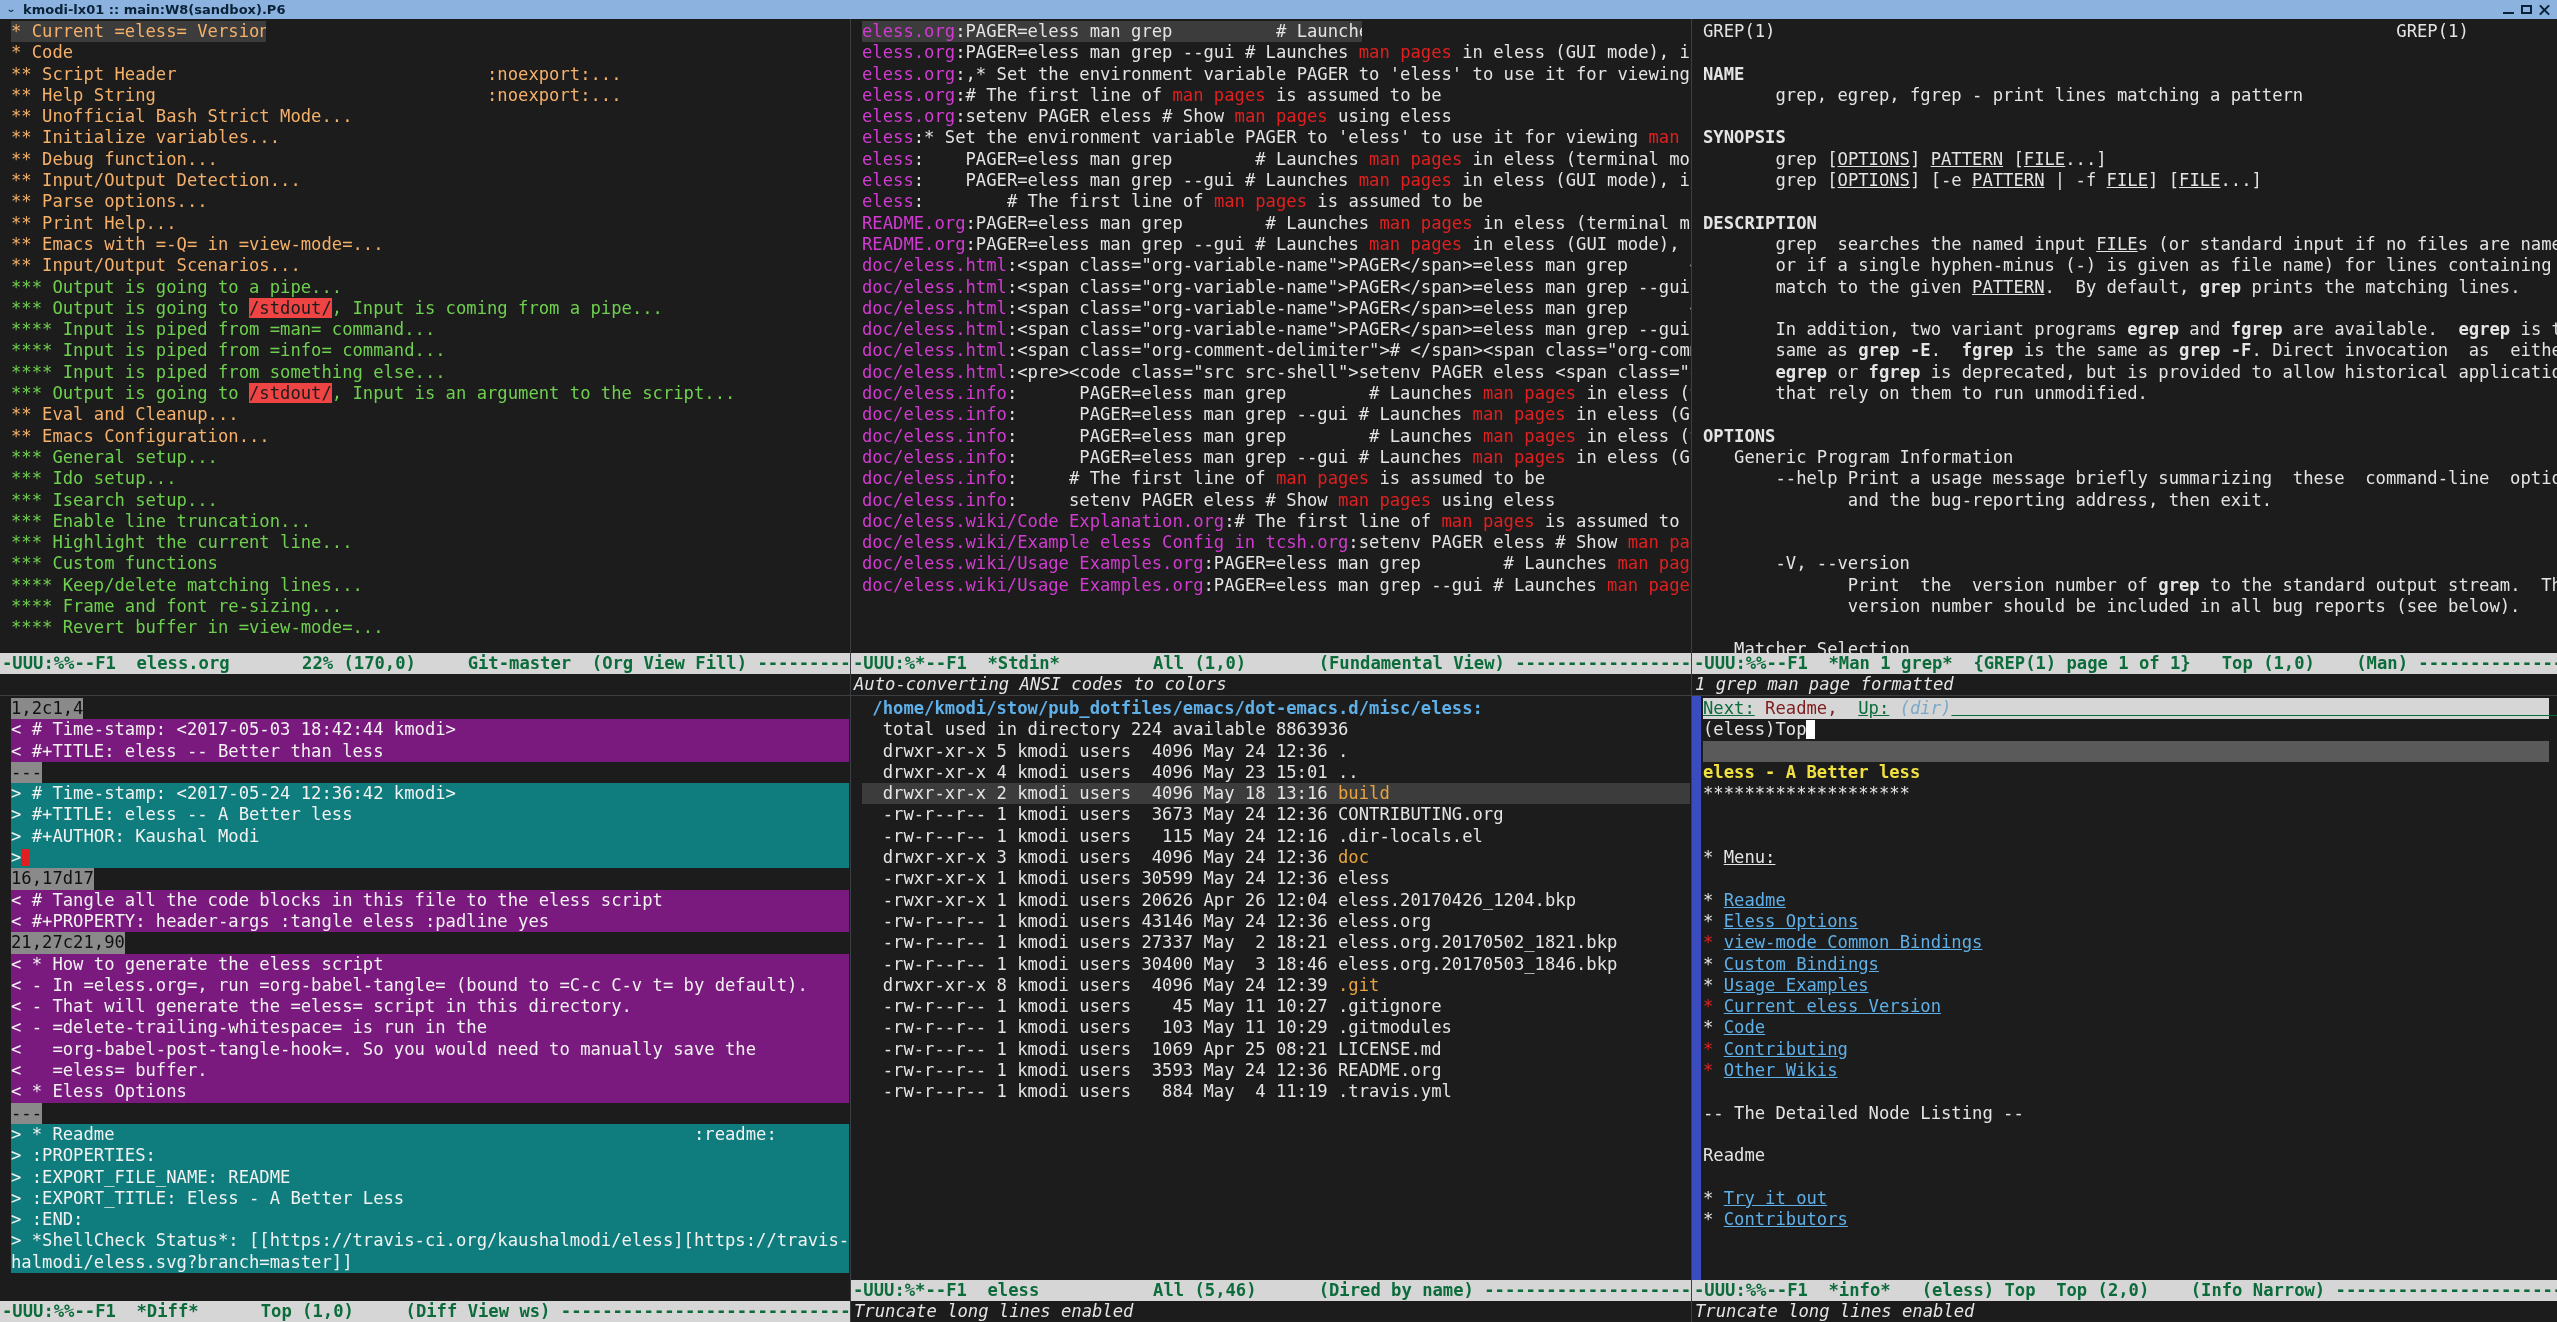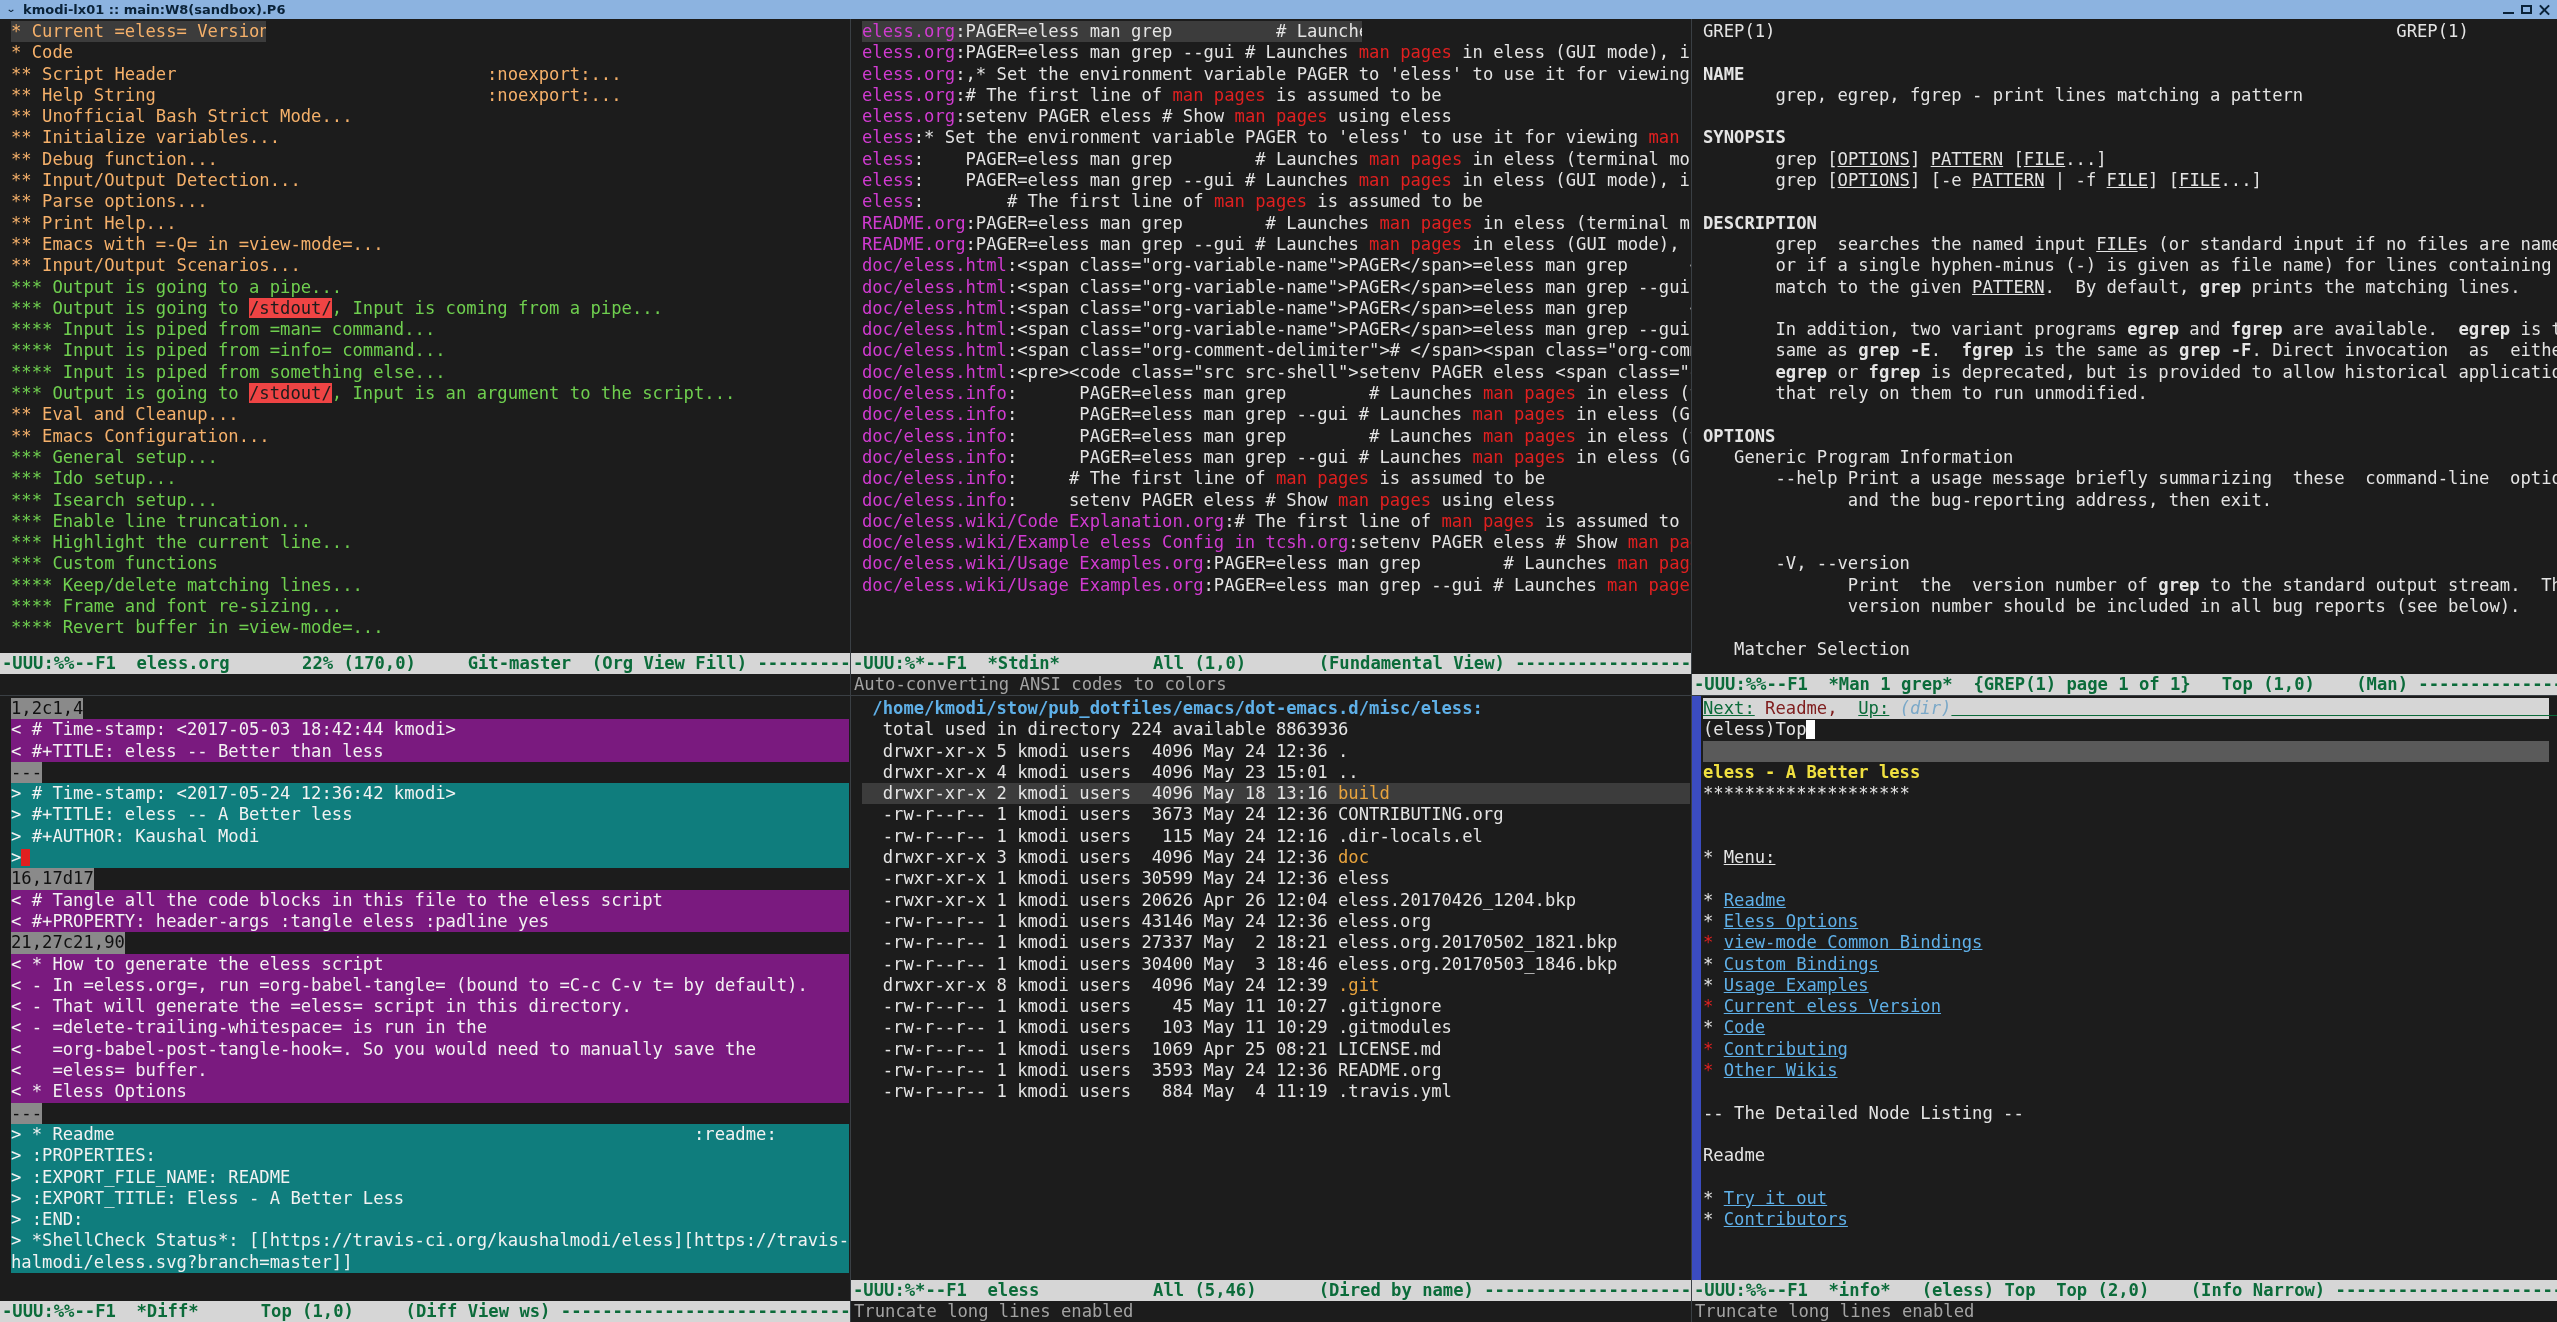--- a/index.html
+++ b/index.html
@@ -34,21 +34,21 @@
   .buf{flex:1 1 auto;overflow:hidden;position:relative;padding:2px 0 0 0;}
   .fringe{position:absolute;left:0;top:0;bottom:0;width:9px;background:#1c1c1c;}
   .fringe.blue{background:#3b4cc0;}
   .lines{padding-left:11px;white-space:pre;}
   .l{white-space:pre;height:21.3px;overflow:hidden;}
   
   .modeline{
     height:21px;line-height:21px;background:#d6d6d6;color:#0b6b3a;
     white-space:pre;overflow:hidden;font-weight:bold;padding-left:2px;box-sizing:border-box;
   }
-  .echo{height:21px;line-height:21px;color:#a3a3a3;white-space:pre;padding-left:3px;overflow:hidden;}
+  .echo{height:21px;line-height:21px;color:#e5e5e5;white-space:pre;padding-left:3px;overflow:hidden;font-style:italic;}
   
   .org1{color:#f5b06a;}            
   .org3{color:#6fcf4f;}            
   .tag{color:#f5b06a;}
   .hl-line{background:#3c3c3c;}
   .verbatim{background:#ef4444;color:#1c1c1c;}
   .white{color:#e4e4e4;}
   .magenta{color:#d13bd1;}
   .red{color:#e02020;}
   .yellow{color:#f0e040;}
@@ -113,20 +113,21 @@
   </div>
 
   <div class="vsplit"></div>
 
   <div class="pane">
     <div class="buf">
       <div class="fringe"></div>
       <div class="lines" id="man-lines"><div class="l"><span class="white">GREP(1)                                                            GREP(1)</span></div><div class="l">&nbsp;</div><div class="l"><span class="white bold">NAME</span></div><div class="l"><span class="white">       grep, egrep, fgrep - print lines matching a pattern</span></div><div class="l">&nbsp;</div><div class="l"><span class="white bold">SYNOPSIS</span></div><div class="l"><span class="white">       grep [</span><span class="white under">OPTIONS</span><span class="white">] </span><span class="white under">PATTERN</span><span class="white"> [</span><span class="white under">FILE</span><span class="white">...]</span></div><div class="l"><span class="white">       grep [</span><span class="white under">OPTIONS</span><span class="white">] [-e </span><span class="white under">PATTERN</span><span class="white"> | -f </span><span class="white under">FILE</span><span class="white">] [</span><span class="white under">FILE</span><span class="white">...]</span></div><div class="l">&nbsp;</div><div class="l"><span class="white bold">DESCRIPTION</span></div><div class="l"><span class="white">       grep  searches the named input </span><span class="white under">FILE</span><span class="white">s (or standard input if no files are named,</span></div><div class="l"><span class="white">       or if a single hyphen-minus (-) is given as file name) for lines containing  a</span></div><div class="l"><span class="white">       match to the given </span><span class="white under">PATTERN</span><span class="white">.  By default, </span><span class="white bold">grep</span><span class="white"> prints the matching lines.</span></div><div class="l">&nbsp;</div><div class="l"><span class="white">       In addition, two variant programs </span><span class="white bold">egrep</span><span class="white"> and </span><span class="white bold">fgrep</span><span class="white"> are available.  </span><span class="white bold">egrep</span><span class="white"> is the</span></div><div class="l"><span class="white">       same as </span><span class="white bold">grep -E</span><span class="white">.  </span><span class="white bold">fgrep</span><span class="white"> is the same as </span><span class="white bold">grep -F</span><span class="white">. Direct invocation  as  either</span></div><div class="l"><span class="white bold">       egrep</span><span class="white"> or </span><span class="white bold">fgrep</span><span class="white"> is deprecated, but is provided to allow historical applications</span></div><div class="l"><span class="white">       that rely on them to run unmodified.</span></div><div class="l">&nbsp;</div><div class="l"><span class="white bold">OPTIONS</span></div><div class="l"><span class="white">   Generic Program Information</span></div><div class="l"><span class="white">       --help Print a usage message briefly summarizing  these  command-line  options</span></div><div class="l"><span class="white">              and the bug-reporting address, then exit.</span></div><div class="l">&nbsp;</div><div class="l">&nbsp;</div><div class="l"><span class="white">       -V, --version</span></div><div class="l"><span class="white">              Print  the  version number of </span><span class="white bold">grep</span><span class="white"> to the standard output stream.  This</span></div><div class="l"><span class="white">              version number should be included in all bug reports (see below).</span></div><div class="l">&nbsp;</div><div class="l"><span class="white">   Matcher Selection</span></div></div>
     </div>
     <div class="modeline" id="ml-man">-UUU:%%--F1  *Man 1 grep*  {GREP(1) page 1 of 1}   Top (1,0)    (Man) -------------------------</div>
+    <div class="echo">1 grep man page formatted</div>
   </div>
 
   <div class="hsplit" style="grid-column:1 / -1;"></div>
 
   <div class="pane">
     <div class="buf">
       <div class="fringe"></div>
       <div class="lines" id="diff-lines"><div class="l"><span class="diffhdr" style="display: inline-block; width: 72.31px;">1,2c1,4</span></div><div class="l"><span class="diffrm" style="display: block; width: 838px;">&lt; # Time-stamp: &lt;2017-05-03 18:42:44 kmodi&gt;</span></div><div class="l"><span class="diffrm" style="display: block; width: 838px;">&lt; #+TITLE: eless -- Better than less</span></div><div class="l"><span class="diffhdr" style="display: inline-block; width: 31px;">---</span></div><div class="l"><span class="diffadd" style="display: block; width: 838px;">&gt; # Time-stamp: &lt;2017-05-24 12:36:42 kmodi&gt;</span></div><div class="l"><span class="diffadd" style="display: block; width: 838px;">&gt; #+TITLE: eless -- A Better less</span></div><div class="l"><span class="diffadd" style="display: block; width: 838px;">&gt; #+AUTHOR: Kaushal Modi</span></div><div class="l"><span class="diffadd" style="display: block; width: 838px;">&gt;<span class="cursor-red"></span></span></div><div class="l"><span class="diffhdr" style="display: inline-block; width: 82.64px;">16,17d17</span></div><div class="l"><span class="diffrm" style="display: block; width: 838px;">&lt; # Tangle all the code blocks in this file to the eless script</span></div><div class="l"><span class="diffrm" style="display: block; width: 838px;">&lt; #+PROPERTY: header-args :tangle eless :padline yes</span></div><div class="l"><span class="diffhdr" style="display: inline-block; width: 113.63px;">21,27c21,90</span></div><div class="l"><span class="diffrm" style="display: block; width: 838px;">&lt; * How to generate the eless script</span></div><div class="l"><span class="diffrm" style="display: block; width: 838px;">&lt; - In =eless.org=, run =org-babel-tangle= (bound to =C-c C-v t= by default).</span></div><div class="l"><span class="diffrm" style="display: block; width: 838px;">&lt; - That will generate the =eless= script in this directory.</span></div><div class="l"><span class="diffrm" style="display: block; width: 838px;">&lt; - =delete-trailing-whitespace= is run in the</span></div><div class="l"><span class="diffrm" style="display: block; width: 838px;">&lt;   =org-babel-post-tangle-hook=. So you would need to manually save the</span></div><div class="l"><span class="diffrm" style="display: block; width: 838px;">&lt;   =eless= buffer.</span></div><div class="l"><span class="diffrm" style="display: block; width: 838px;">&lt; * Eless Options</span></div><div class="l"><span class="diffhdr" style="display: inline-block; width: 31px;">---</span></div><div class="l"><span class="diffadd" style="display: block; width: 838px;">&gt; * Readme                                                        :readme:</span></div><div class="l"><span class="diffadd" style="display: block; width: 838px;">&gt; :PROPERTIES:</span></div><div class="l"><span class="diffadd" style="display: block; width: 838px;">&gt; :EXPORT_FILE_NAME: README</span></div><div class="l"><span class="diffadd" style="display: block; width: 838px;">&gt; :EXPORT_TITLE: Eless - A Better Less</span></div><div class="l"><span class="diffadd" style="display: block; width: 838px;">&gt; :END:</span></div><div class="l"><span class="diffadd" style="display: block; width: 838px;">&gt; *ShellCheck Status*: [[https://travis-ci.org/kaushalmodi/eless][https://travis-ci.org/kaus\</span></div><div class="l"><span class="diffadd" style="display: block; width: 838px;">halmodi/eless.svg?branch=master]]</span></div></div>
     </div>
     <div class="modeline" id="ml-diff">-UUU:%%--F1  *Diff*      Top (1,0)     (Diff View ws) ---------------------------------------</div>

